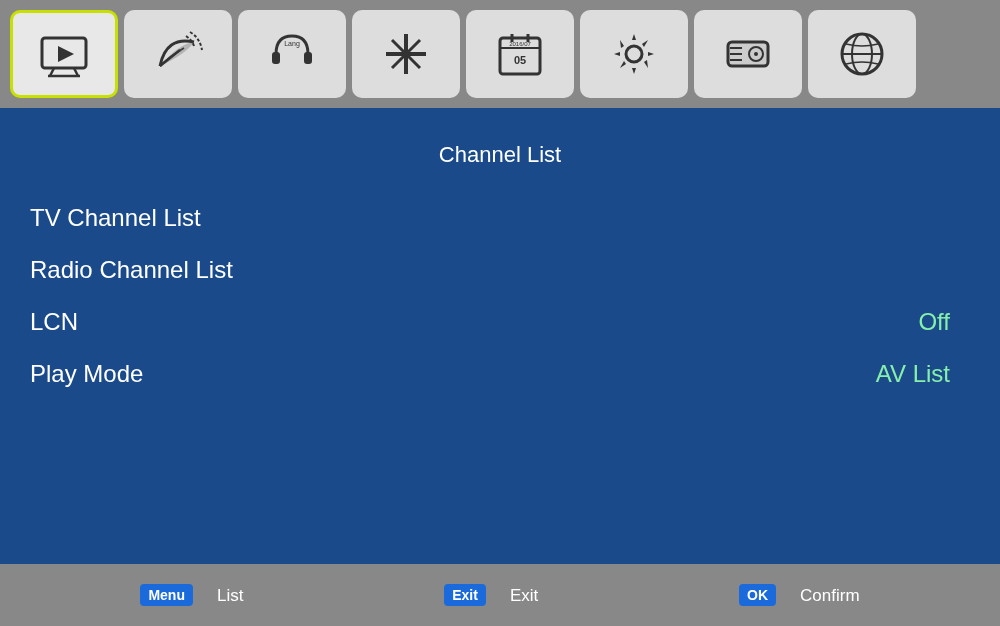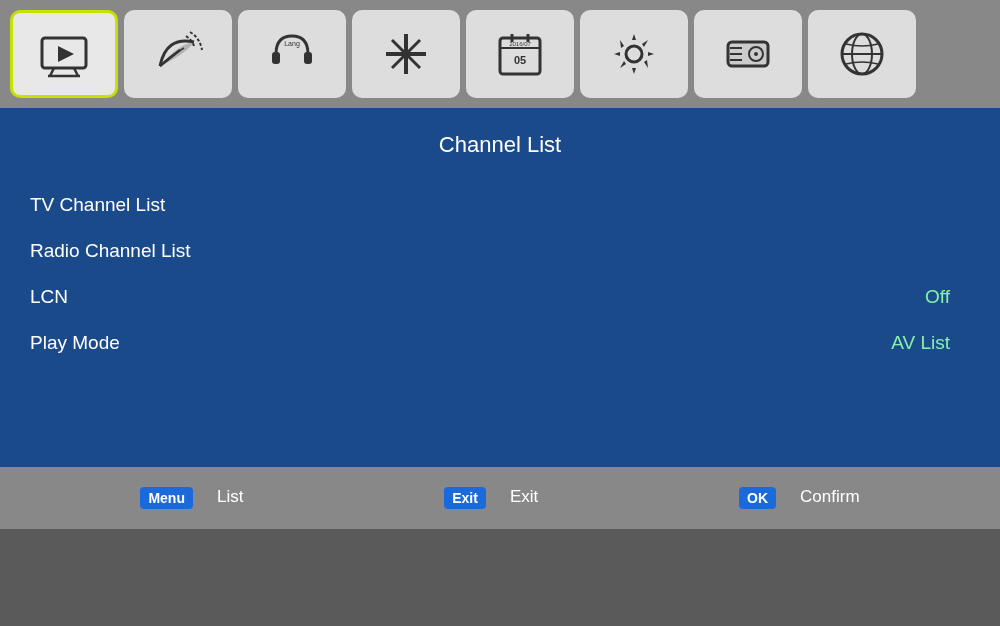--- a/index.html
+++ b/index.html
@@ -42,39 +42,39 @@
     }
 
     .nav-icon-btn svg {
       width: 56px;
       height: 56px;
     }
 
     
     #main-content {
       background: #1a4a8a;
-      height: 359px;
-      padding: 24px 30px;
+      height: 456px;
+      padding: 34px 30px;
       color: white;
     }
 
     #channel-list-title {
       text-align: center;
       font-size: 22px;
       font-weight: normal;
       margin-bottom: 24px;
       color: white;
     }
 
     .menu-item {
       display: flex;
       align-items: center;
       justify-content: space-between;
       padding: 12px 0;
-      font-size: 19px;
+      font-size: 24px;
       color: white;
       border-bottom: none;
     }
 
     .menu-item-label {
       color: white;
     }
 
     .menu-item-value {
       color: #86efac;
@@ -86,21 +86,21 @@
       background: #888;
       height: 62px;
       display: flex;
       align-items: center;
       justify-content: space-around;
       padding: 0 40px;
     }
 
     .bottom-btn {
       display: flex;
-      align-items: flex-start;
+      align-items: flex-end;
       gap: 24px;
       color: white;
       font-size: 17px;
     }
 
     .btn-badge {
       background: #1a6adc;
       color: white;
       padding: 3px 8px;
       border-radius: 4px;

